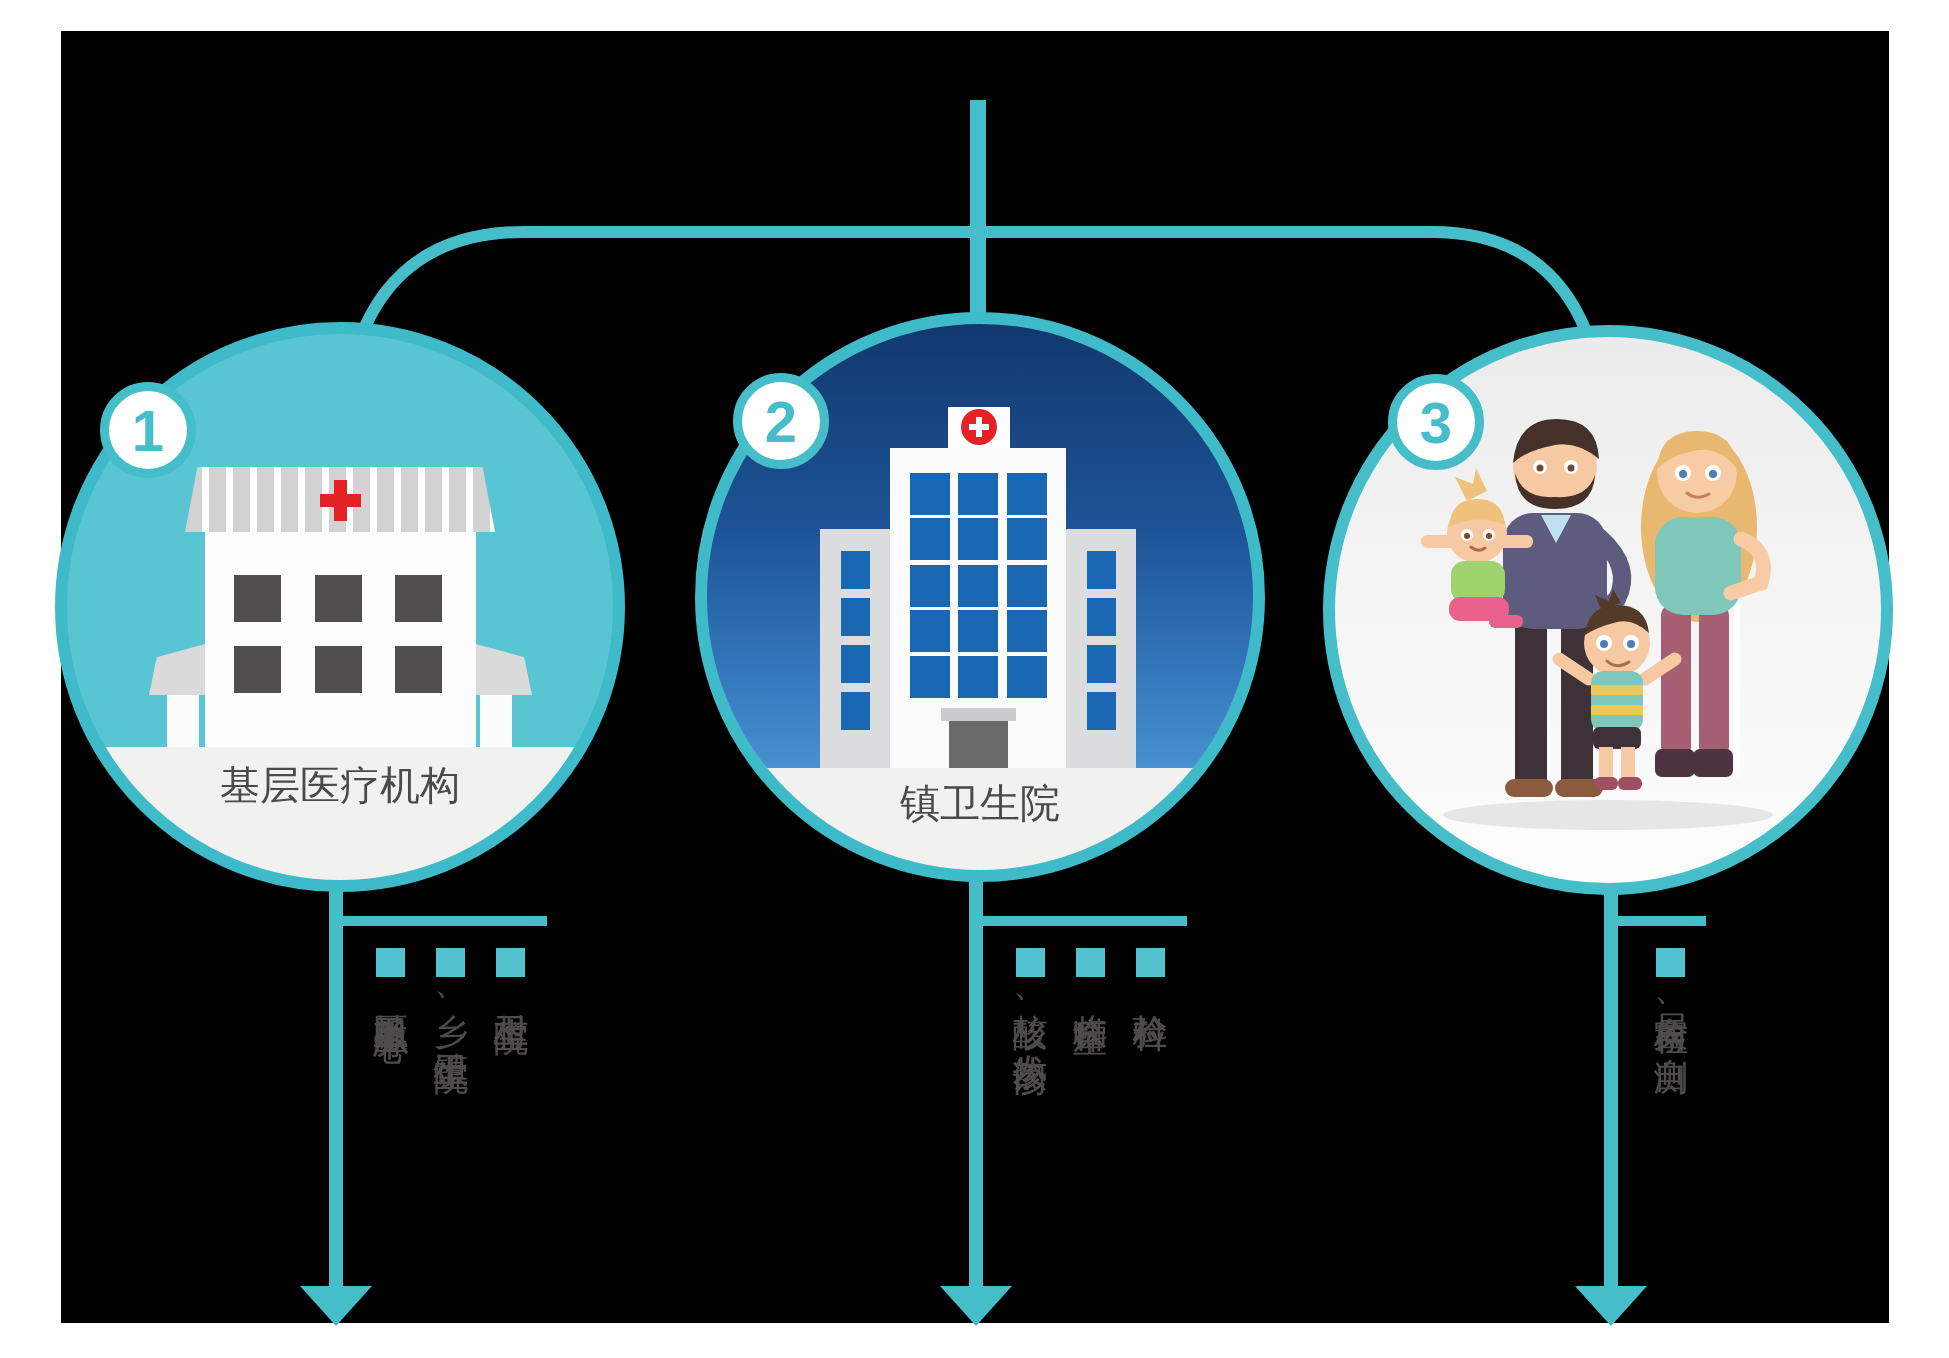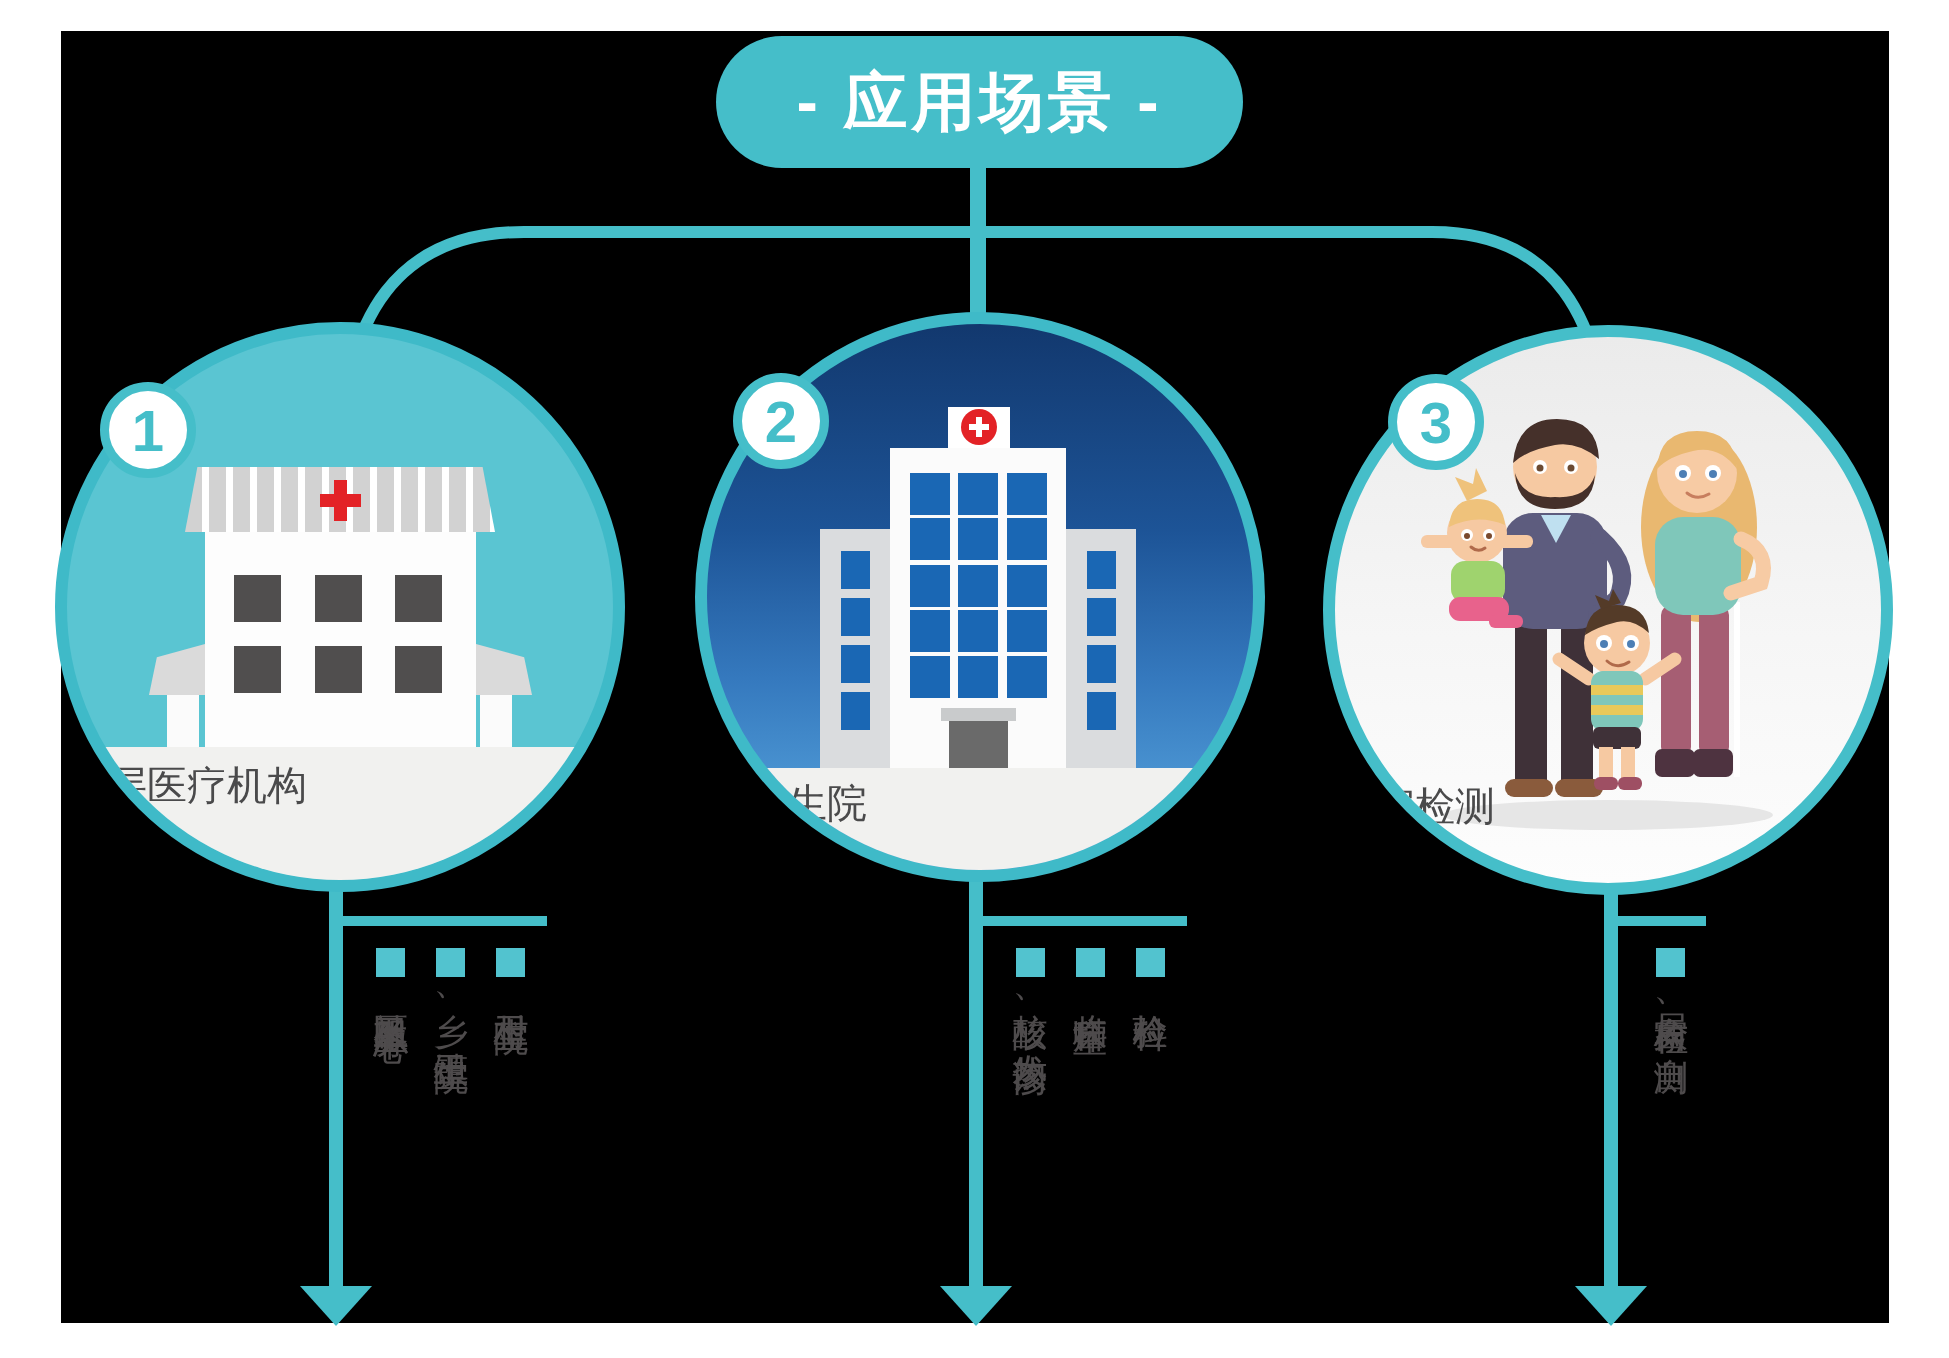--- a/index.html
+++ b/index.html
@@ -20,21 +20,21 @@
         background:#45BEC9;z-index:2;display:flex;align-items:center;justify-content:center;}
   .pill span{color:#fff;font-size:64px;font-weight:700;letter-spacing:4px;}
 
   
   .circle{position:absolute;width:570px;height:570px;border-radius:50%;box-sizing:border-box;
           border:12px solid #3FBAC8;overflow:hidden;z-index:2;}
   .c1{left:55px;top:322px;background:#5AC5D2;}
   .c2{left:695px;top:312px;background:linear-gradient(180deg,#12386E 0%,#1D5497 38%,#3579BE 65%,#4F9AD6 88%);}
   .c3{left:1323px;top:325px;border-color:#45BEC9;background:linear-gradient(180deg,#EBEBEB 0%,#F6F6F6 55%,#FDFDFD 100%);}
   .chord{position:absolute;left:0;width:546px;background:#F1F1EF;}
-  .circle-label{position:absolute;left:0;width:546px;text-align:left;color:#4A4A4B;font-size:40px;line-height:48px;}
+  .circle-label{position:absolute;left:0;width:546px;text-align:center;color:#4A4A4B;font-size:40px;line-height:48px;}
 
   
   .badge{position:absolute;width:96px;height:96px;border-radius:50%;background:#fff;
          border:9px solid #45BEC9;box-sizing:border-box;z-index:3;
          display:flex;align-items:center;justify-content:center;}
   .badge span{color:#45BEC9;font-size:58px;font-weight:700;}
 
   
   .roof{position:absolute;left:118px;top:133px;width:310px;height:65px;
         background:repeating-linear-gradient(90deg,#D2D2D2 0 17px,#FFFFFF 17px 24px);
@@ -86,23 +86,20 @@
       <path d="M976 921 H1187" stroke-width="10"></path>
       <path d="M1611 921 H1706" stroke-width="10"></path>
     </g>
     <g fill="#45BEC9" stroke="none">
       <polygon points="300,1286 372,1286 336,1326"></polygon>
       <polygon points="940,1286 1012,1286 976,1326"></polygon>
       <polygon points="1575,1286 1647,1286 1611,1326"></polygon>
     </g>
   </svg>
 
-  <div class="pill">
-    <span>- 应用场景 -</span>
-  </div>
 
   <div class="circle c1">
     <div>
       <div class="clinic-body"></div>
       <div class="roof"></div>
       <div class="plus" style="--pc:#E32226;left:253px;top:146px;width:41px;height:41px;"></div>
       <div class="win1" style="left:167px;top:241px;"></div>
       <div class="win1" style="left:248px;top:241px;"></div>
       <div class="win1" style="left:328px;top:241px;"></div>
       <div class="win1" style="left:167px;top:312px;"></div>
@@ -231,21 +228,20 @@
         <rect x="198" y="294" width="52" height="60" rx="12" fill="#7FC7BA"></rect>
         <rect x="198" y="308" width="52" height="10" fill="#E8C95A"></rect>
         <rect x="198" y="328" width="52" height="10" fill="#E8C95A"></rect>
         <rect x="200" y="350" width="48" height="22" rx="6" fill="#3F3138"></rect>
         <rect x="206" y="370" width="14" height="34" fill="#F6C9A2"></rect>
         <rect x="228" y="370" width="14" height="34" fill="#F6C9A2"></rect>
         <rect x="201" y="400" width="24" height="13" rx="6" fill="#9E4F63"></rect>
         <rect x="225" y="400" width="24" height="13" rx="6" fill="#9E4F63"></rect>
       </g>
     </svg>
-    <div class="circle-label" style="top:445px;">居家检测</div>
   </div>
   <div class="badge" style="left:1388px;top:374px;">
     <span>3</span>
   </div>
 
   <div class="bullet" style="left:376px;"></div>
   <div class="bullet" style="left:436px;"></div>
   <div class="bullet" style="left:496px;"></div>
   <div class="vlist" style="left:361px;">
     <div class="vcol">村卫生院</div>

